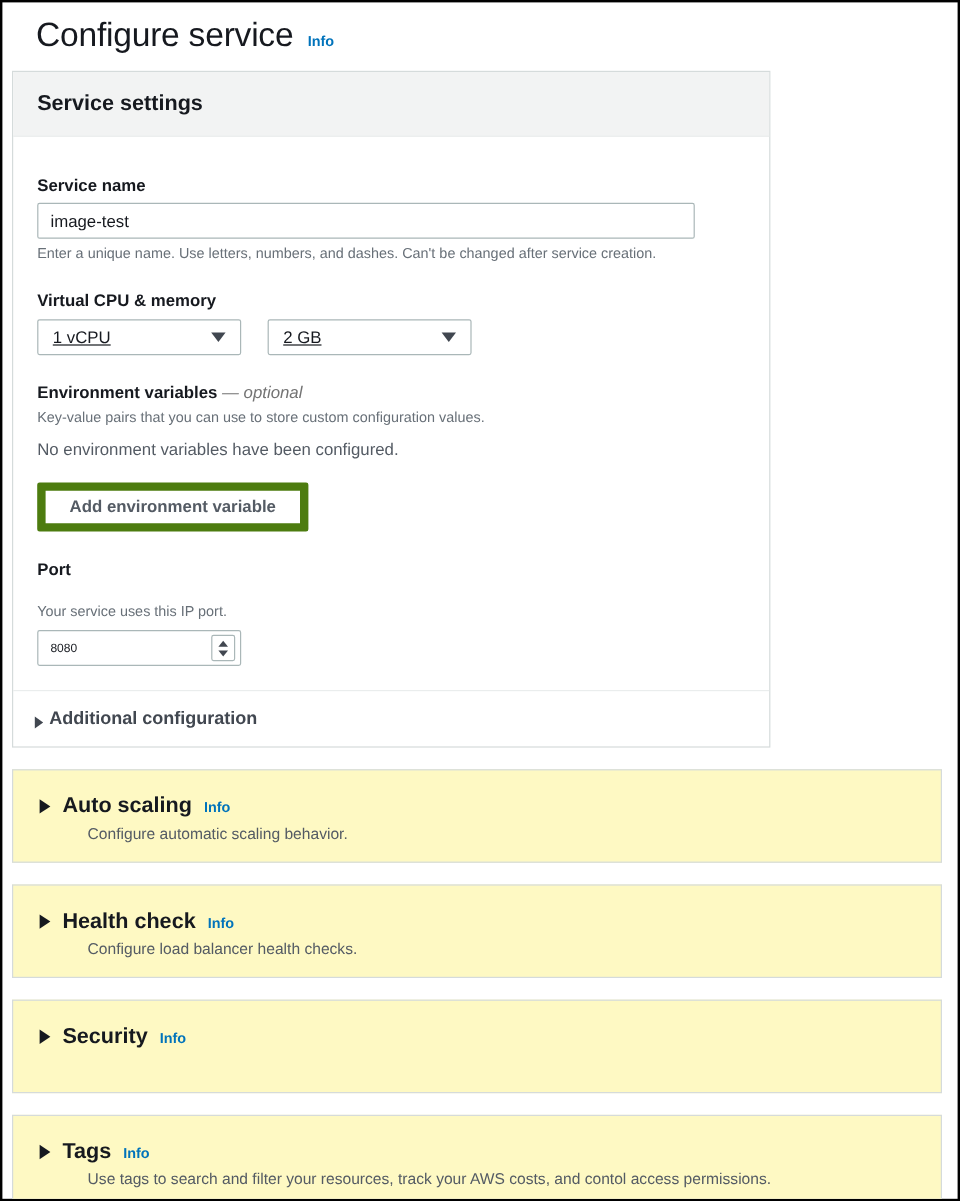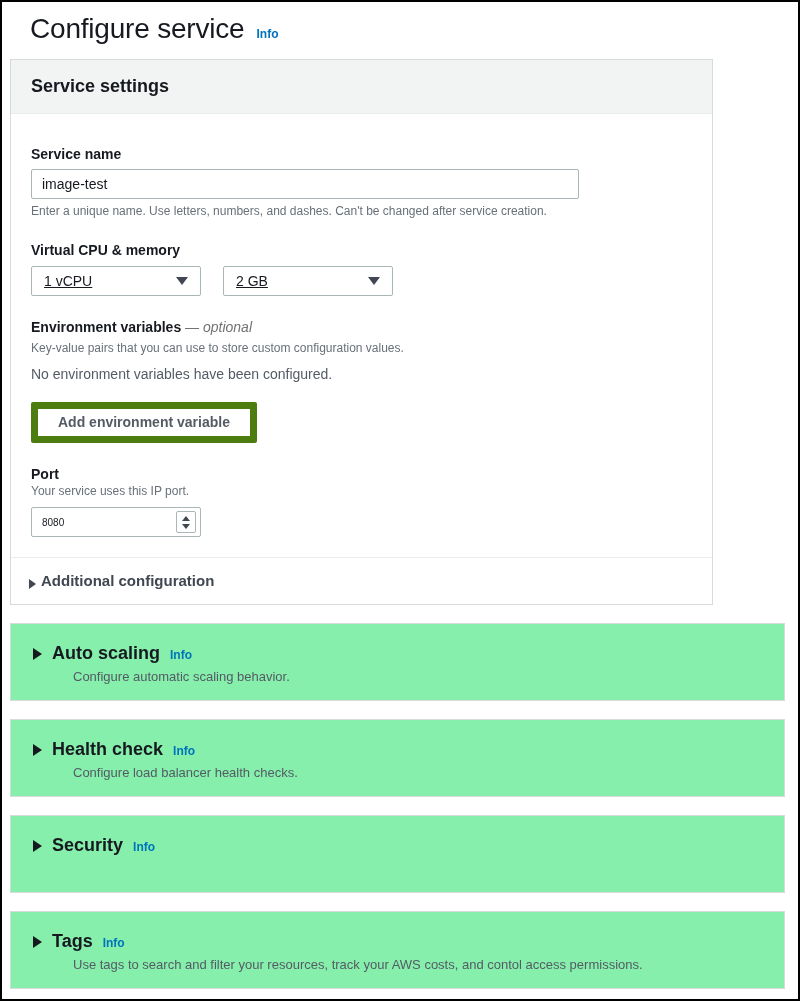--- a/index.html
+++ b/index.html
@@ -32,21 +32,21 @@
     font-size: 12px;
     font-weight: 700;
     color: #0073bb;
     text-decoration: none;
     cursor: pointer;
   }
 
   
   .card {
     margin: 14px 13px 0 8px;
-    width: 703px;
+    width: 632px;
     border: 1px solid #d5dbdb;
     background: #ffffff;
   }
   .card-header {
     background: #f2f3f3;
     padding: 16px 20px;
     border-bottom: 1px solid #eaeded;
   }
   .card-header-title {
     font-size: 18px;
@@ -193,21 +193,21 @@
     font-weight: 700;
     color: #414750;
   }
 
   
   .section-card {
     margin: 18px 13px 0 8px;
     width: 775px;
     height: 78px;
     border: 1px solid #d5dbdb;
-    background: #86efac;
+    background: #fef9c3;
     padding: 19px 20px 0 22px;
     cursor: pointer;
   }
   .section-title-row {
     display: flex;
     align-items: center;
     gap: 10px;
   }
   .caret-right-lg {
     width: 0; height: 0;
@@ -268,21 +268,21 @@
           <span>Environment variables</span>
           <span class="optional-suffix">— optional</span>
         </div>
         <div class="help-text">Key-value pairs that you can use to store custom configuration values.</div>
         <div class="empty-message">No environment variables have been configured.</div>
         <button class="secondary-button">Add environment variable</button>
       </div>
 
       <div class="field">
         <div class="field-label">Port</div>
-        <div class="help-text" style="margin-top:0;">Your service uses this IP port.</div>
+        <div class="help-text" style="margin-top:18px;">Your service uses this IP port.</div>
         <div class="port-input-wrap">
           <input class="number-input" type="text" value="8080" style="">
           <div class="stepper">
             <span class="tri-up"></span>
             <span class="tri-down"></span>
           </div>
         </div>
       </div>
 
     </div>

